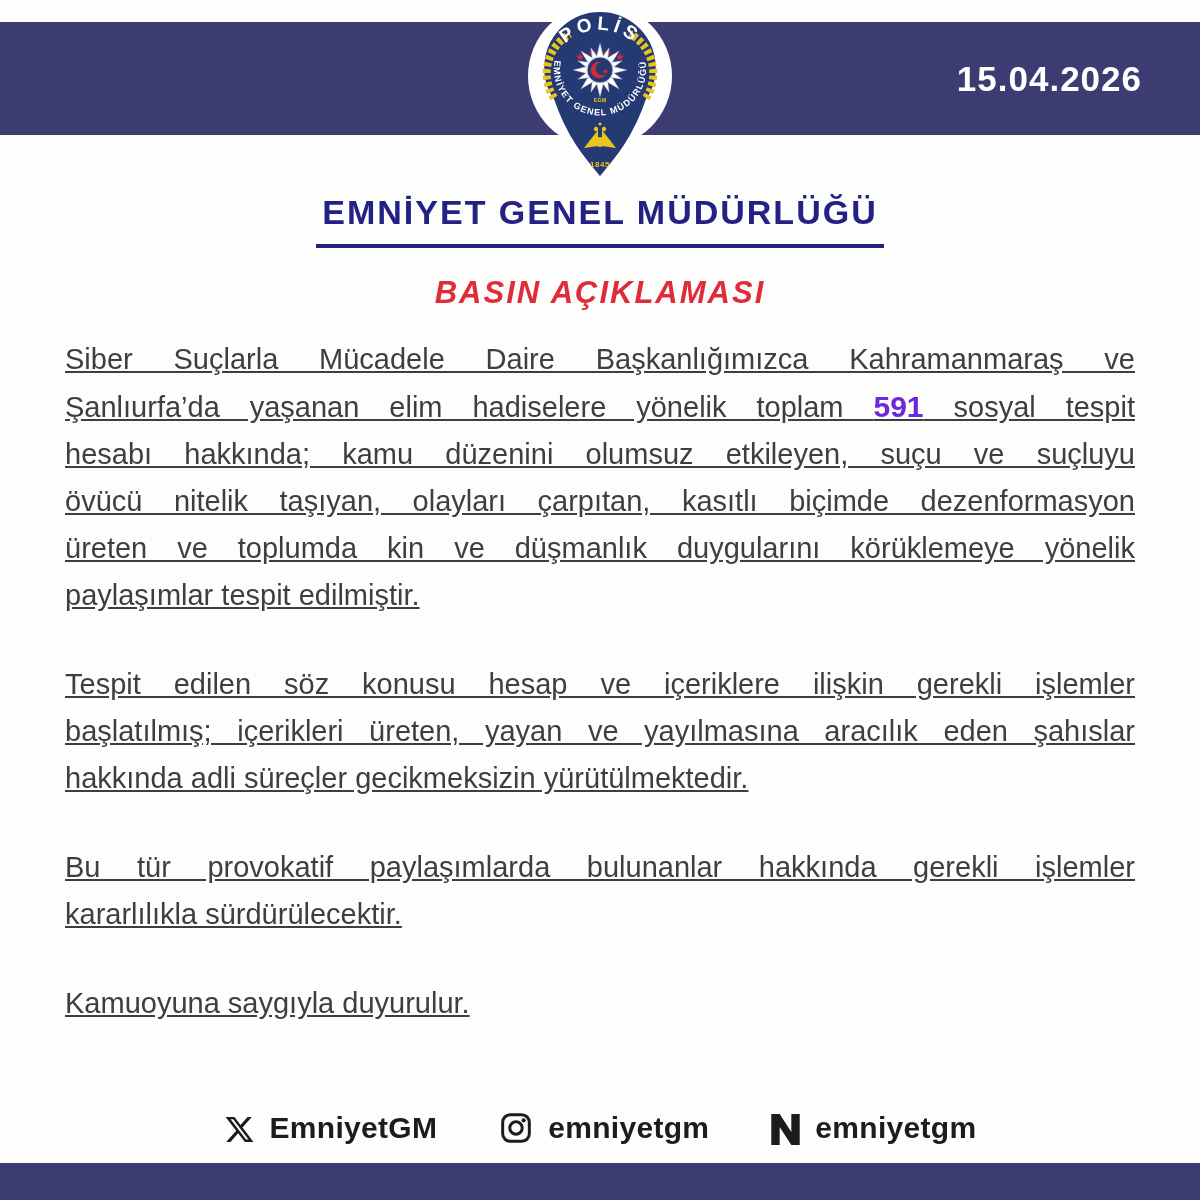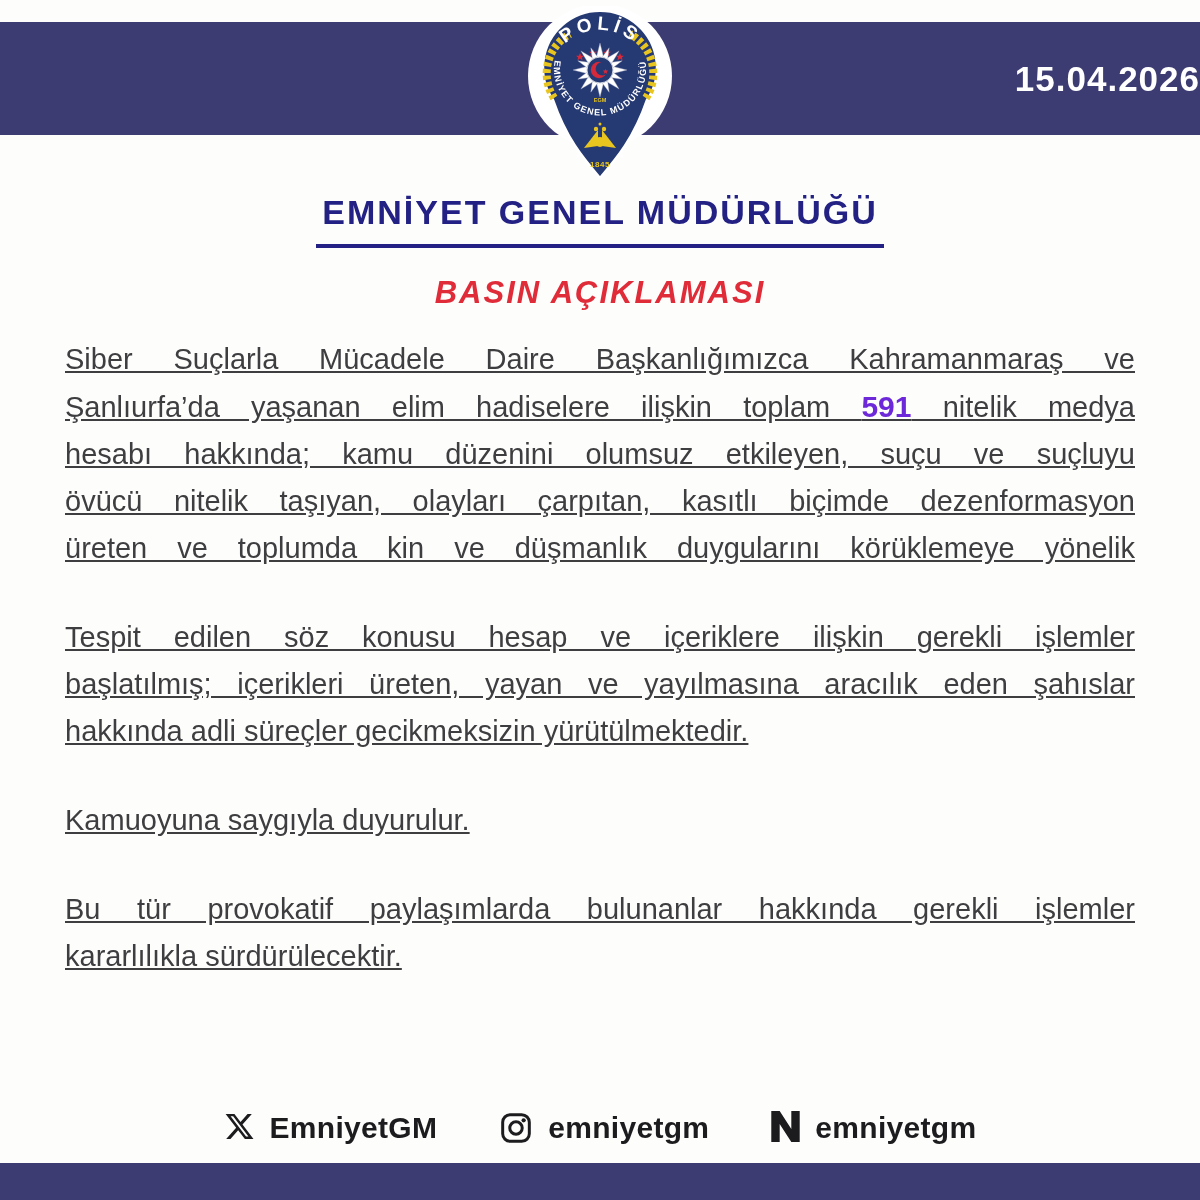--- a/index.html
+++ b/index.html
@@ -6,21 +6,21 @@
   body {
     width:1200px; height:1200px; position:relative; overflow:hidden;
     background:#fdfdfc;
     font-family:"Liberation Sans", sans-serif;
   }
   
   .band {
     position:absolute; left:0; top:22px; width:1200px; height:113px;
     background:#3d3c72;
     display:flex; align-items:center; justify-content:flex-end;
-    box-sizing:border-box;
+    padding-right:58px; box-sizing:border-box;
   }
   .date {
     color:#ffffff; font-size:35px; font-weight:bold; letter-spacing:1px;
   }
   
   .logo { position:absolute; left:520px; top:6px; width:160px; height:185px; }
   
   .title-wrap { position:absolute; top:193px; left:0; width:1200px; text-align:center; }
   .title {
     display:inline-block; margin:0;
@@ -38,21 +38,21 @@
   }
   .paragraph { margin:0 0 42px 0; }
   .line { text-align:justify; text-align-last:justify;text-decoration:underline; }
   .line.no-just { text-align-last:left; }
   .line b { font-weight:bold; color:#6d28d9; font-size:30px; }
   
   .footer {
     position:absolute; top:1100px; left:0; width:1200px; height:55px;
     display:flex; justify-content:center; align-items:center; gap:62px;
   }
-  .account { display:flex; align-items:flex-start; gap:15px; }
+  .account { display:flex; align-items:flex-end; gap:15px; }
   .account .handle {
     color:#1c1c1e; font-size:30px; font-weight:bold; letter-spacing:0.3px;
   }
   .bottom-band {
     position:absolute; left:0; bottom:0; width:1200px; height:37px; background:#3d3c72;
   }
 </style>
 </head>
 <body>
 
@@ -118,36 +118,37 @@
 </svg>
 
 <div class="title-wrap">
   <h1 class="title">EMNİYET GENEL MÜDÜRLÜĞÜ</h1>
   <h2 class="subtitle">BASIN AÇIKLAMASI</h2>
 </div>
 
 <div class="body-text" id="body-text">
     <div class="paragraph">
       <div class="line"><span>Siber Suçlarla Mücadele Daire Başkanlığımızca Kahramanmaraş ve</span></div>
-      <div class="line"><span>Şanlıurfa’da yaşanan elim hadiselere ilişkin toplam </span><b>591</b><span> nitelik medya</span></div>
+      <div class="line"><span>Şanlıurfa’da yaşanan elim hadiselere yönelik toplam </span><b>591</b><span> sosyal tespit</span></div>
       <div class="line"><span>hesabı hakkında; kamu düzenini olumsuz etkileyen, suçu ve suçluyu</span></div>
       <div class="line"><span>övücü nitelik taşıyan, olayları çarpıtan, kasıtlı biçimde dezenformasyon</span></div>
       <div class="line"><span>üreten ve toplumda kin ve düşmanlık duygularını körüklemeye yönelik</span></div>
+      <div class="line no-just"><span>paylaşımlar tespit edilmiştir.</span></div>
     </div>
     <div class="paragraph">
       <div class="line"><span>Tespit edilen söz konusu hesap ve içeriklere ilişkin gerekli işlemler</span></div>
       <div class="line"><span>başlatılmış; içerikleri üreten, yayan ve yayılmasına aracılık eden şahıslar</span></div>
       <div class="line no-just"><span>hakkında adli süreçler gecikmeksizin yürütülmektedir.</span></div>
     </div>
     <div class="paragraph">
-      <div class="line no-just"><span>Kamuoyuna saygıyla duyurulur.</span></div>
+      <div class="line"><span>Bu tür provokatif paylaşımlarda bulunanlar hakkında gerekli işlemler</span></div>
+      <div class="line no-just"><span>kararlılıkla sürdürülecektir.</span></div>
     </div>
     <div class="paragraph">
-      <div class="line"><span>Bu tür provokatif paylaşımlarda bulunanlar hakkında gerekli işlemler</span></div>
-      <div class="line no-just"><span>kararlılıkla sürdürülecektir.</span></div>
+      <div class="line no-just"><span>Kamuoyuna saygıyla duyurulur.</span></div>
     </div>
   </div>
 
 <div class="footer">
   <div class="account">
     <svg width="31" height="31" viewBox="0 0 24 24" aria-hidden="true">
       <path fill="#1c1c1e" d="M18.244 2.25h3.308l-7.227 8.26 8.502 11.24H16.17l-5.214-6.817L4.99 21.75H1.68l7.73-8.835L1.254 2.25H8.08l4.713 6.231 5.451-6.231zm-1.161 17.52h1.833L7.084 4.126H5.117l11.966 15.644z"></path>
     </svg>
     <span class="handle">EmniyetGM</span>
   </div>

